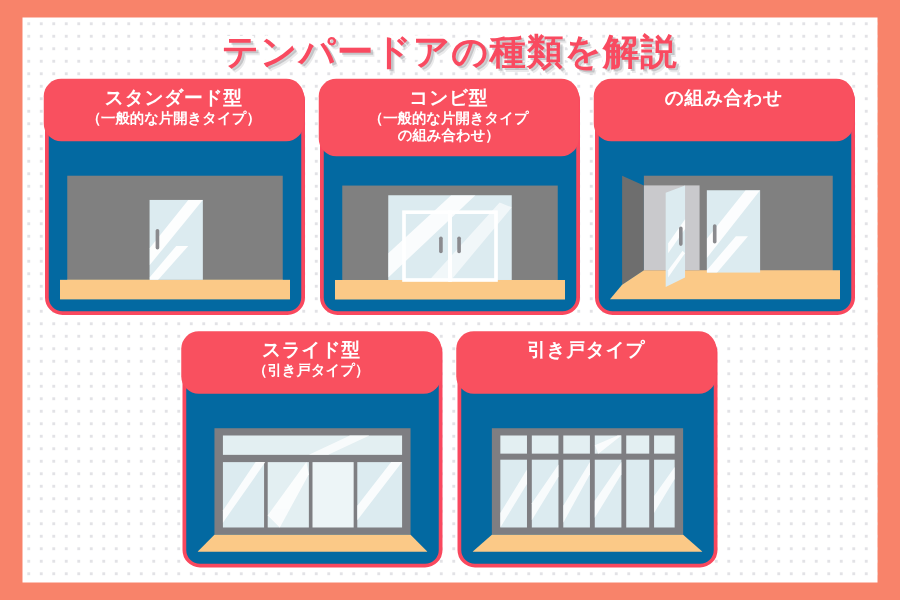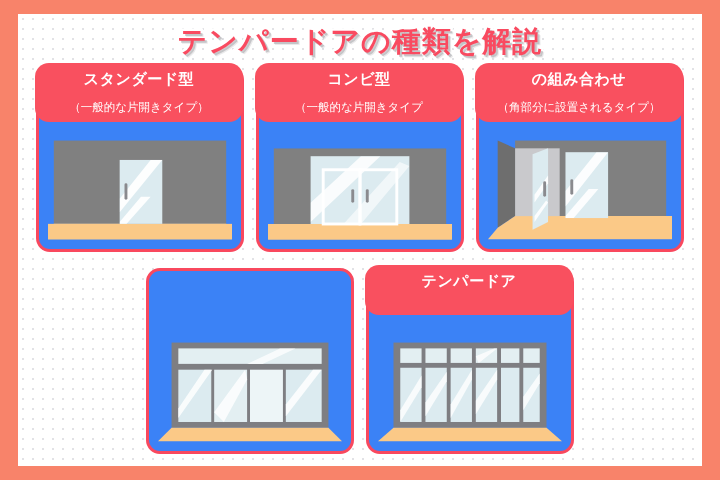--- a/index.html
+++ b/index.html
@@ -70,21 +70,21 @@
     justify-content: center;
     gap: 12px;
   }
   #row-top { top: 66px; }
   #row-bottom { top: 268px; }
 
   .card {
     position: relative;
     width: 208px;
     height: 186px;
-    background: #3b82f6;
+    background: #0369a1;
     border: 3px solid #F9485E;
     border-radius: 14px;
     box-sizing: border-box;
     padding-top: 62px;
   }
   .card.tall { padding-top: 70px; }
 
   .card-header {
     position: absolute;
     left: -4px;
@@ -102,23 +102,23 @@
   .card-header .h-main {
     display: block;
     font-size: 15px;
     font-weight: bold;
     line-height: 1.2;
     letter-spacing: 0.5px;
   }
   .card-header .h-sub {
     display: block;
     font-size: 11.5px;
-    font-weight: normal;
+    font-weight: bold;
     line-height: 1.25;
-    margin-top: 12px;
+    margin-top: 0;
     letter-spacing: 0px;
   }
 
   .art {
     position: absolute;
     left: 9px;
     right: 9px;
     bottom: 8px;
     height: 104px;
   }
@@ -159,20 +159,21 @@
             </clipPath>
           <rect x="79" y="46" width="3" height="17" rx="1.5" fill="#8A8A8E"></rect>
         </svg>
       </div>
     </div>
 
     <div class="card tall">
       <div class="card-header">
         <span class="h-main">コンビ型</span>
         <span class="h-sub">（一般的な片開きタイプ</span>
+        <span class="h-sub">の組み合わせ）</span>
       </div>
       <div class="art">
         <svg viewBox="0 0 190 96" width="100%" height="100%">
           <rect x="6" y="2" width="178" height="78" fill="#808080"></rect>
           <rect x="0" y="80" width="190" height="16" fill="#FBC987"></rect>
           <polygon points="6,80 184,80 190,96 0,96" fill="#FBC987"></polygon>
           <rect x="44" y="10" width="102" height="70" fill="#DCEBF0"></rect>
           <g clip-path="url(#c2clip)">
             <polygon points="44,58 96,10 116,10 44,78" fill="#ffffff" opacity="0.85"></polygon>
             <polygon points="78,80 136,16 146,20 96,80" fill="#ffffff" opacity="0.6"></polygon>
@@ -184,21 +185,20 @@
           <rect x="95" y="24" width="38" height="56" fill="none" stroke="#ffffff" stroke-width="3"></rect>
           <rect x="86" y="44" width="3" height="14" rx="1.5" fill="#8A8A8E"></rect>
           <rect x="101" y="44" width="3" height="14" rx="1.5" fill="#8A8A8E"></rect>
         </svg>
       </div>
     </div>
 
     <div class="card">
       <div class="card-header">
         <span class="h-main">の組み合わせ</span>
-        <span class="h-sub">（角部分に設置されるタイプ）</span>
       </div>
       <div class="art">
         <svg viewBox="0 0 190 104" width="100%" height="100%">
           <rect x="28" y="2" width="156" height="84" fill="#808080"></rect>
           <polygon points="10,2 28,10 28,80 10,92" fill="#6E6E6E"></polygon>
           <polygon points="10,92 28,80 190,80 190,104 0,104" fill="#FBC987"></polygon>
           <rect x="28" y="10" width="46" height="70" fill="#C9C9CC"></rect>
           <polygon points="46,16 62,10 62,86 46,94" fill="#DCEBF0"></polygon>
           <polygon points="48,58 62,38 62,46 48,66" fill="#ffffff" opacity="0.9"></polygon>
           <polygon points="48,80 60,64 62,66 48,86" fill="#ffffff" opacity="0.9"></polygon>
@@ -213,20 +213,24 @@
             </clipPath>
           <rect x="85" y="42" width="3" height="16" rx="1.5" fill="#8A8A8E"></rect>
         </svg>
       </div>
     </div>
   </div>
 
   <div class="row" id="row-bottom">
 
     <div class="card">
+      <div class="card-header">
+        <span class="h-main">スライド型</span>
+        <span class="h-sub">（引き戸タイプ）</span>
+      </div>
       <div class="art">
         <svg viewBox="0 0 190 104" width="100%" height="100%">
           <rect x="14" y="2" width="162" height="88" fill="#7E7E82"></rect>
           <polygon points="14,90 176,90 190,104 0,104" fill="#FBC987"></polygon>
           <rect x="21" y="8" width="148" height="16" fill="#E3EFF2"></rect>
           <polygon points="92,24 126,8 142,8 108,24" fill="#ffffff" opacity="0.75"></polygon>
           <rect x="21" y="30" width="34" height="54" fill="#DCEBF0"></rect>
           <rect x="58" y="30" width="34" height="54" fill="#E3EFF2"></rect>
           <rect x="95" y="30" width="34" height="54" fill="#EDF5F7"></rect>
           <rect x="132" y="30" width="37" height="54" fill="#DCEBF0"></rect>
@@ -234,21 +238,21 @@
             <polygon points="21,70 48,30 56,30 21,80"></polygon>
             <polygon points="58,74 90,30 92,40 68,84"></polygon>
             <polygon points="132,66 160,30 169,30 132,78"></polygon>
           </g>
         </svg>
       </div>
     </div>
 
     <div class="card">
       <div class="card-header">
-        <span class="h-main">テンパードア</span>
+        <span class="h-main">引き戸タイプ</span>
       </div>
       <div class="art">
         <svg viewBox="0 0 190 104" width="100%" height="100%">
           <rect x="16" y="2" width="158" height="88" fill="#7E7E82"></rect>
           <polygon points="16,90 174,90 190,104 0,104" fill="#FBC987"></polygon>
           <g fill="#E3EFF2">
             <rect x="23" y="8" width="22" height="15"></rect>
             <rect x="49" y="8" width="22" height="15"></rect>
             <rect x="75" y="8" width="22" height="15"></rect>
             <rect x="101" y="8" width="22" height="15"></rect>

